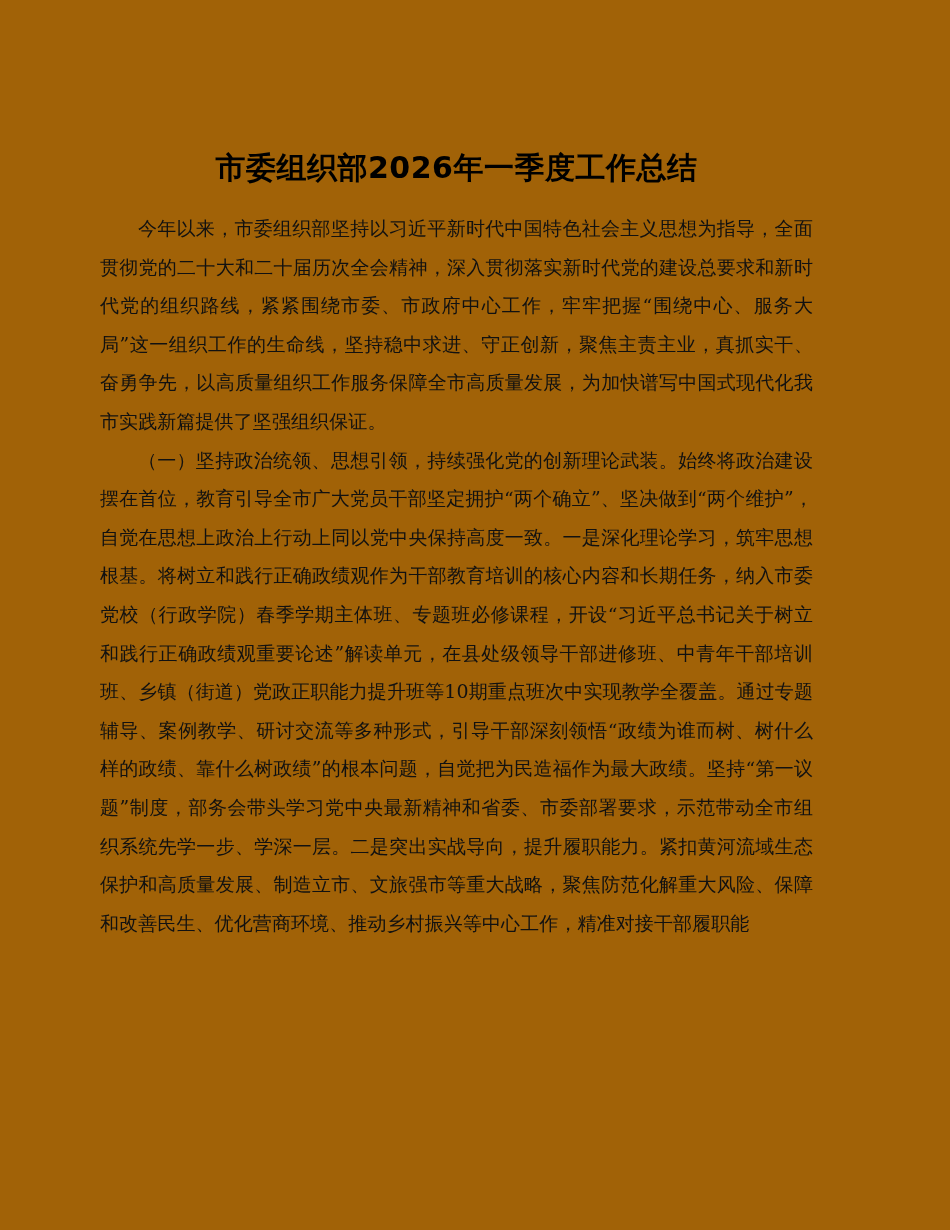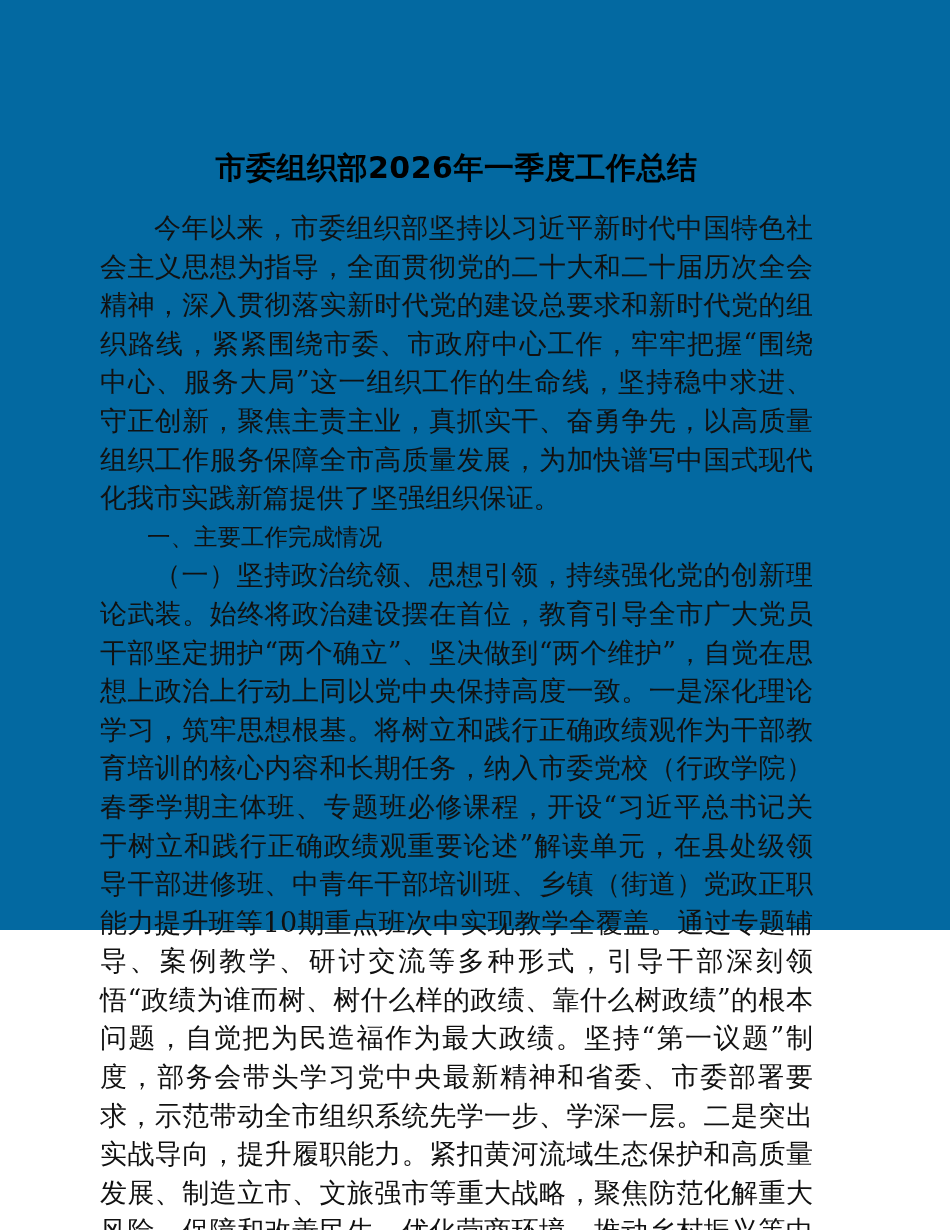--- a/index.html
+++ b/index.html
@@ -12,22 +12,22 @@
     height: 1230px;
     overflow: hidden;
     font-family: "DejaVu Serif", "Liberation Serif", serif;
     color: #0a0a0a;
     -webkit-font-smoothing: antialiased;
   }
 
   .page {
     position: relative;
     width: 950px;
-    height: 930px;
-    background: #0369a1;
+    height: 1230px;
+    background: #a16207;
     box-sizing: border-box;
   }
 
   .content {
     position: absolute;
     left: 100px;
     top: 0;
     width: 713px;
   }
 
@@ -39,21 +39,21 @@
     text-align: center;
     letter-spacing: 0.5px;
     margin: 0;
     padding-top: 148px;
     padding-bottom: 0;
     color: #000000;
   }
 
   .para {
     font-family: "DejaVu Serif", "Liberation Serif", serif;
-    font-size: 27px;
+    font-size: 19px;
     line-height: 38.6px;
     text-align: justify;
     text-justify: inter-character;
     text-align-last: left;
     margin: 0;
     letter-spacing: 0.1px;
     color: #111111;
     word-break: break-all;
   }
 
@@ -77,18 +77,17 @@
 </head>
 <body>
 
 <div class="page">
   <div class="content">
 
     <h1 class="doc-title">市委组织部2026年一季度工作总结</h1>
 
     <p class="para indent para-gap-top-intro">今年以来，市委组织部坚持以习近平新时代中国特色社会主义思想为指导，全面贯彻党的二十大和二十届历次全会精神，深入贯彻落实新时代党的建设总要求和新时代党的组织路线，紧紧围绕市委、市政府中心工作，牢牢把握“围绕中心、服务大局”这一组织工作的生命线，坚持稳中求进、守正创新，聚焦主责主业，真抓实干、奋勇争先，以高质量组织工作服务保障全市高质量发展，为加快谱写中国式现代化我市实践新篇提供了坚强组织保证。</p>
 
-    <p class="heading-1 para-gap-heading">一、主要工作完成情况</p>
 
     <p class="para indent para-gap-sub">（一）坚持政治统领、思想引领，持续强化党的创新理论武装。始终将政治建设摆在首位，教育引导全市广大党员干部坚定拥护“两个确立”、坚决做到“两个维护”，自觉在思想上政治上行动上同以党中央保持高度一致。一是深化理论学习，筑牢思想根基。将树立和践行正确政绩观作为干部教育培训的核心内容和长期任务，纳入市委党校（行政学院）春季学期主体班、专题班必修课程，开设“习近平总书记关于树立和践行正确政绩观重要论述”解读单元，在县处级领导干部进修班、中青年干部培训班、乡镇（街道）党政正职能力提升班等10期重点班次中实现教学全覆盖。通过专题辅导、案例教学、研讨交流等多种形式，引导干部深刻领悟“政绩为谁而树、树什么样的政绩、靠什么树政绩”的根本问题，自觉把为民造福作为最大政绩。坚持“第一议题”制度，部务会带头学习党中央最新精神和省委、市委部署要求，示范带动全市组织系统先学一步、学深一层。二是突出实战导向，提升履职能力。紧扣黄河流域生态保护和高质量发展、制造立市、文旅强市等重大战略，聚焦防范化解重大风险、保障和改善民生、优化营商环境、推动乡村振兴等中心工作，精准对接干部履职能</p>
 
   </div>
 </div>
 
 </body></html>

